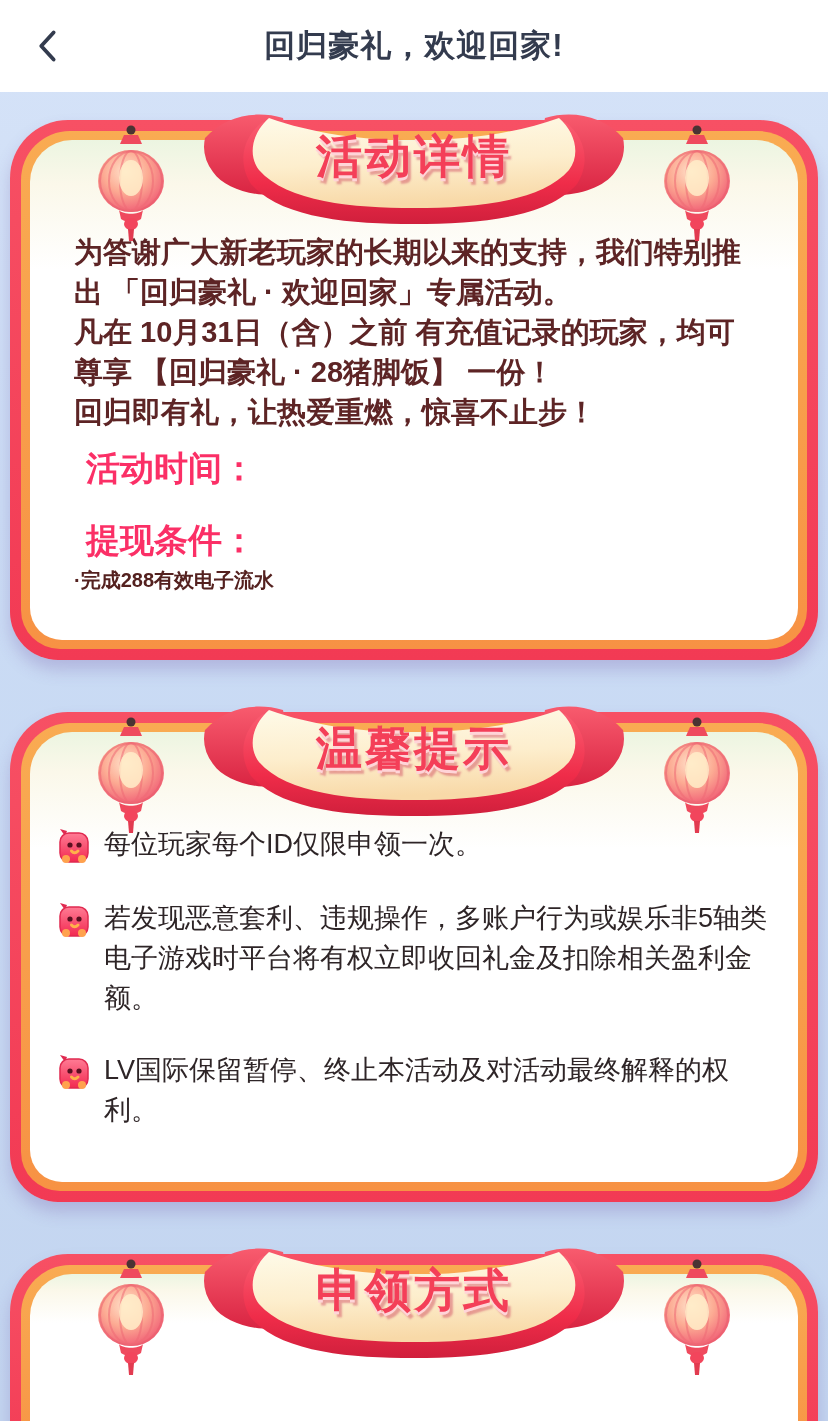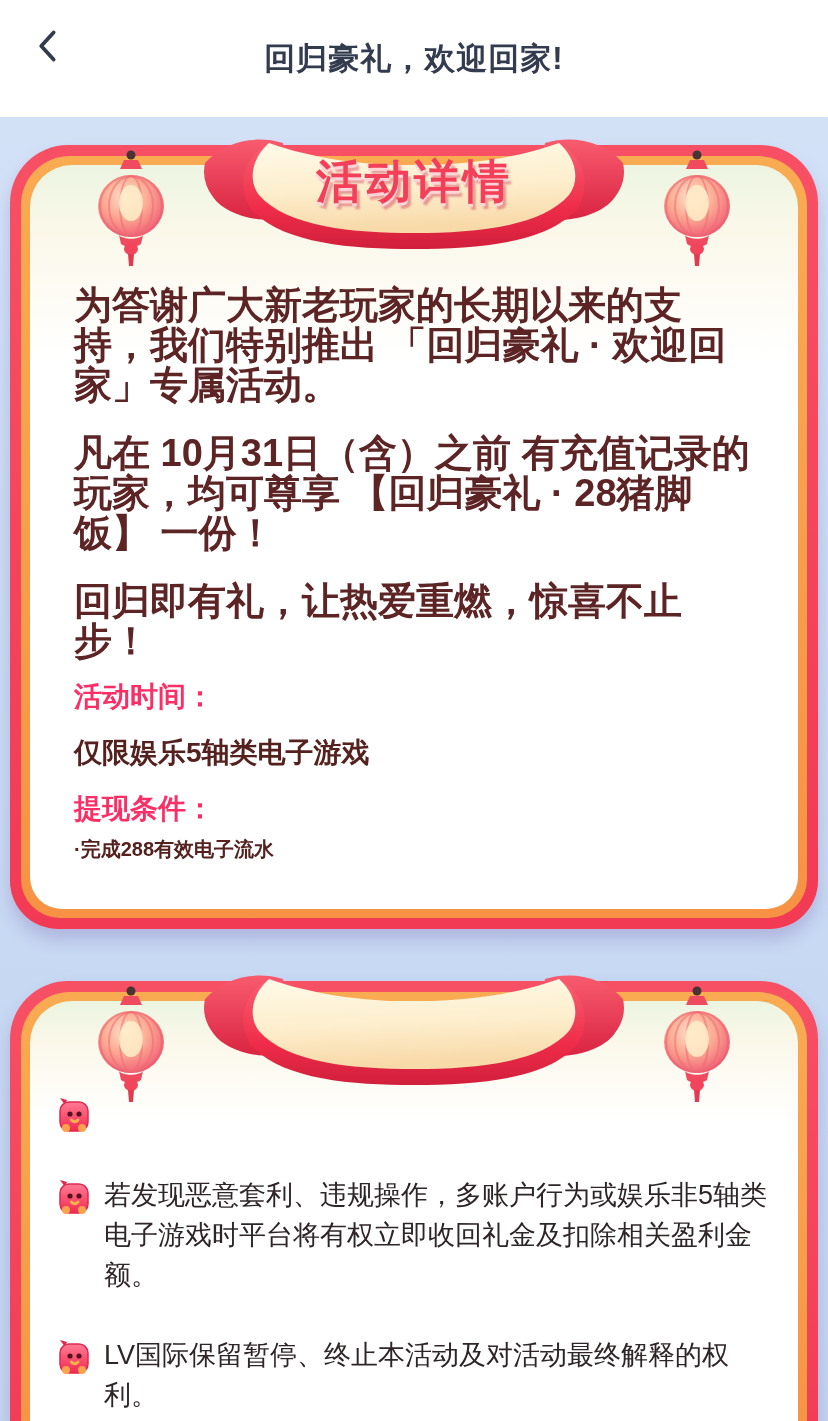--- a/index.html
+++ b/index.html
@@ -1,21 +1,21 @@
 <!DOCTYPE html>
 <html><head>
 <meta charset="utf-8">
 <style>
   * { margin:0; padding:0; box-sizing:border-box; }
   body { background:#cbdcf5; font-family:"Liberation Sans","DejaVu Sans",sans-serif; }
   .screen { position:relative; width:828px; height:1421px; margin:0 auto; overflow:hidden;
             background:linear-gradient(180deg,#d6e3f8 0%,#cbdcf5 35%,#c3d5f0 100%); }
 
   
-  .app-header { position:relative; height:117px; background:#ffffff; display:flex; align-items:center; justify-content:center; }
+  .app-header { position:relative; height:92px; background:#ffffff; display:flex; align-items:center; justify-content:center; }
   .back-btn { position:absolute; left:26px; top:24px; width:44px; height:44px; display:flex; align-items:center; justify-content:center; cursor:pointer; }
   .app-title { font-size:31px; font-weight:600; color:#333b4e; letter-spacing:1px; }
 
   
   .main-area { padding:16px 10px 0; }
   .card { position:relative; }
   .card + .card { margin-top:40px; }
 
   .ribbon { position:relative; width:430px; height:120px; margin:0 auto; z-index:6; }
   .ribbon svg { width:100%; height:100%; display:block; }
@@ -31,29 +31,29 @@
     border-radius:49px 49px 39px 39px; padding:9px; }
   .frame-i { background:linear-gradient(180deg,#ecf5e1 0%,#fbf8ea 9%,#ffffff 26%);
     border-radius:42px 42px 32px 32px; padding:92px 44px 40px; min-height:120px; }
   .card-tips .frame-i { padding:92px 26px 52px; }
   .card-claim .frame-i { padding:92px 36px 96px; }
 
   .lantern { position:absolute; top:4px; width:74px; height:128px; z-index:5; }
   .lantern.left { left:84px; } .lantern.right { right:84px; }
 
   
-  .body-par { font-size:38px; line-height:40px; font-weight:700; color:#5d2425;margin-top:28px; }
-  .info-row { display:flex; margin-top:16px; font-size:28px; line-height:40px; font-weight:800; }
+  .body-par { font-size:29px; line-height:40px; font-weight:700; color:#5d2425; }
+  .info-row { display:flex; margin-top:16px; font-size:34px; line-height:40px; font-weight:800;margin-left:12px; }
   .info-label { color:#fb2f66; white-space:nowrap; }
   .info-value { color:#54211f; }
   .cond-item { font-size:20px; line-height:40px; font-weight:800; color:#54211f; }
 
   
   .tip-row { display:flex; align-items:flex-start; }
-  .tip-row + .tip-row { margin-top:40px; }
+  .tip-row + .tip-row { margin-top:32px; }
   .tip-icon { flex:0 0 36px; width:36px; height:40px; margin-right:12px; margin-top:2px; }
   .tip-text { font-size:27px; line-height:40px; color:#2e2527; }
 </style>
 </head>
 <body>
 
 <svg width="0" height="0" style="position:absolute" aria-hidden="true">
   <defs>
     <linearGradient id="wingGrad" x1="0" y1="0" x2="0" y2="1">
       <stop offset="0" stop-color="#f85b6e"></stop>
@@ -142,50 +142,51 @@
         <div class="frame-o">
             <div class="frame-i">
           <p class="body-par">为答谢广大新老玩家的长期以来的支持，我们特别推出 「回归豪礼 · 欢迎回家」专属活动。</p>
           <p class="body-par">凡在 10月31日（含）之前 有充值记录的玩家，均可尊享 【回归豪礼 · 28猪脚饭】 一份！</p>
           <p class="body-par">回归即有礼，让热爱重燃，惊喜不止步！</p>
 
           <div class="info-row">
             <span class="info-label">活动时间：</span>
           </div>
           <div class="info-row">
-            <span class="info-value">仅限娱乐5轴类电子游戏</span>
           </div>
           <div class="info-row">
             <span class="info-label">提现条件：</span>
           </div>
           <div class="cond-item">·完成288有效电子流水</div>
         </div>
           </div>
       </div>
     </section>
 
     <section class="card card-tips">
       <div class="ribbon">
         <svg viewBox="0 0 430 120">
             <use href="#ribbon-shape"></use>
           </svg>
+        <div class="ribbon-title">温馨提示</div>
       </div>
       <div class="frame">
         <svg class="lantern left" viewBox="0 0 74 128">
             <use href="#lantern-shape"></use>
           </svg>
         <svg class="lantern right" viewBox="0 0 74 128">
             <use href="#lantern-shape"></use>
           </svg>
         <div class="frame-o">
             <div class="frame-i">
           <div class="tip-row">
             <svg class="tip-icon" viewBox="0 0 36 40">
                   <use href="#mascot-shape"></use>
                 </svg>
+            <div class="tip-text">每位玩家每个ID仅限申领一次。</div>
           </div>
           <div class="tip-row">
             <svg class="tip-icon" viewBox="0 0 36 40">
                   <use href="#mascot-shape"></use>
                 </svg>
             <div class="tip-text">若发现恶意套利、违规操作，多账户行为或娱乐非5轴类电子游戏时平台将有权立即收回礼金及扣除相关盈利金额。</div>
           </div>
           <div class="tip-row">
             <svg class="tip-icon" viewBox="0 0 36 40">
                   <use href="#mascot-shape"></use>

